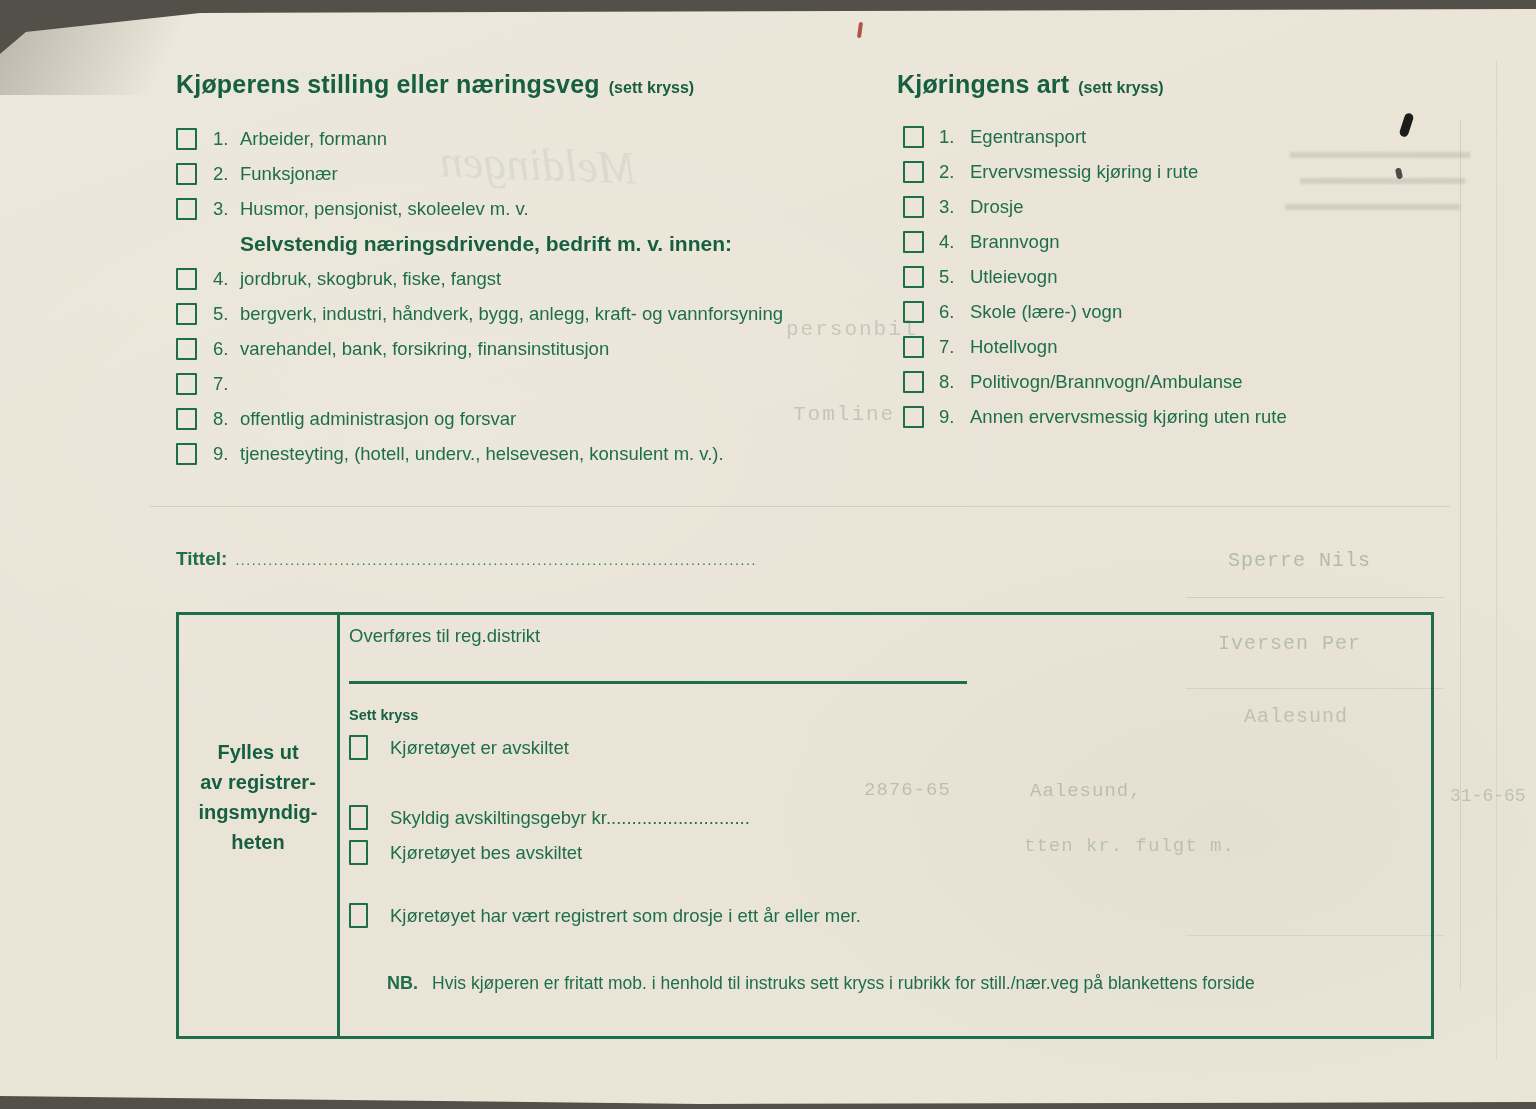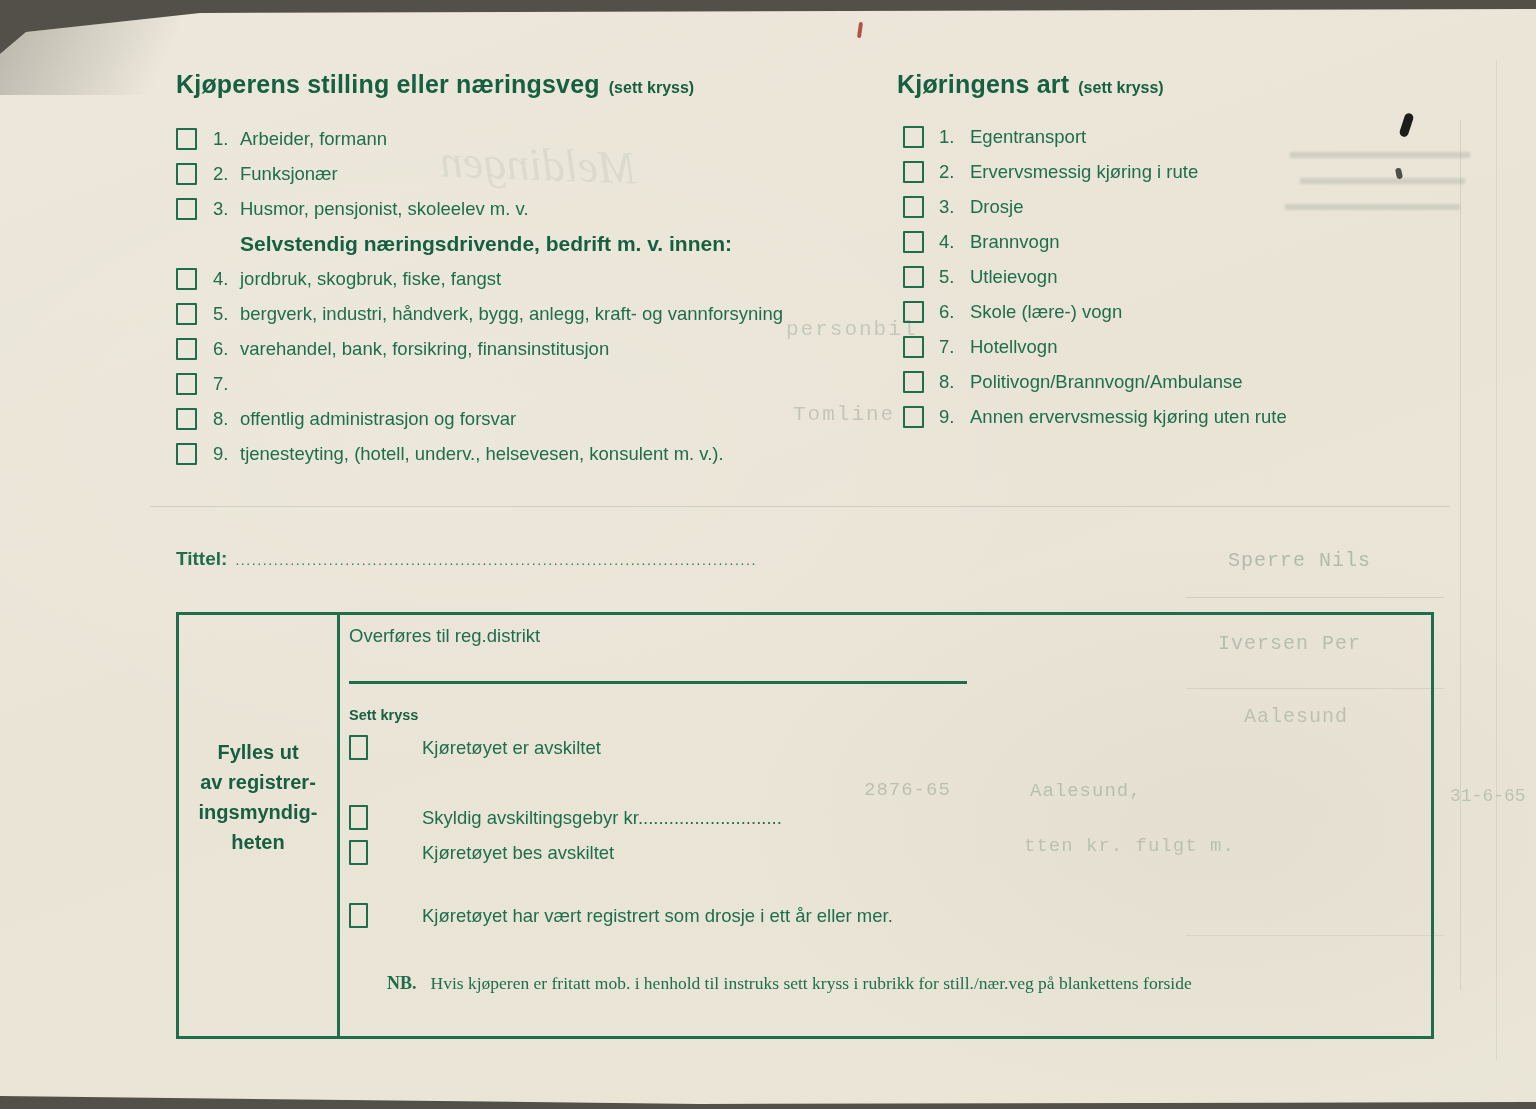--- a/index.html
+++ b/index.html
@@ -52,24 +52,24 @@
   .bbox{
     position:absolute;left:176px;top:612px;width:1258px;height:427px;
     border:3px solid var(--green);
   }
   .bbox .divider{position:absolute;left:158px;top:0;bottom:0;width:3px;background:var(--green);}
   .side-label{position:absolute;left:0;top:122px;width:158px;text-align:center;color:var(--green-dark);
     font-size:20px;font-weight:bold;line-height:30px;}
   .transfer{position:absolute;left:170px;top:10px;color:var(--green);font-size:18.5px;}
   .hline{position:absolute;left:170px;top:66px;width:618px;height:3px;background:var(--green);}
   .settkryss{position:absolute;left:170px;top:92px;color:var(--green-dark);font-size:14.5px;font-weight:bold;}
-  .bbox .row{left:170px;gap:32px;}
+  .bbox .row{left:170px;}
   .bbox .row .cb{width:19px;height:25px;}
   .bbox .row .lbl{margin-left:22px;}
-  .nb-row{position:absolute;left:208px;top:358px;display:flex;align-items:center;color:var(--green);white-space:nowrap;font-family:Liberation Serif, serif;}
+  .nb-row{position:absolute;left:208px;top:358px;display:flex;align-items:center;color:var(--green);white-space:nowrap;}
   .nb-row .nb{font-size:18px;font-weight:bold;}
   .nb-row .nbtext{font-size:17.5px;margin-left:14px;}
 
   
   .ghost{position:absolute;font-family:"Liberation Mono", monospace;color:var(--ghost);white-space:nowrap;pointer-events:none;}
   .ghost.serif{font-family:"Liberation Serif", serif;font-style:italic;}
 
   
   .fline{position:absolute;background:rgba(90,105,95,.18);pointer-events:none;}
   .smudge{position:absolute;background:rgba(110,125,115,.20);filter:blur(1px);pointer-events:none;}

